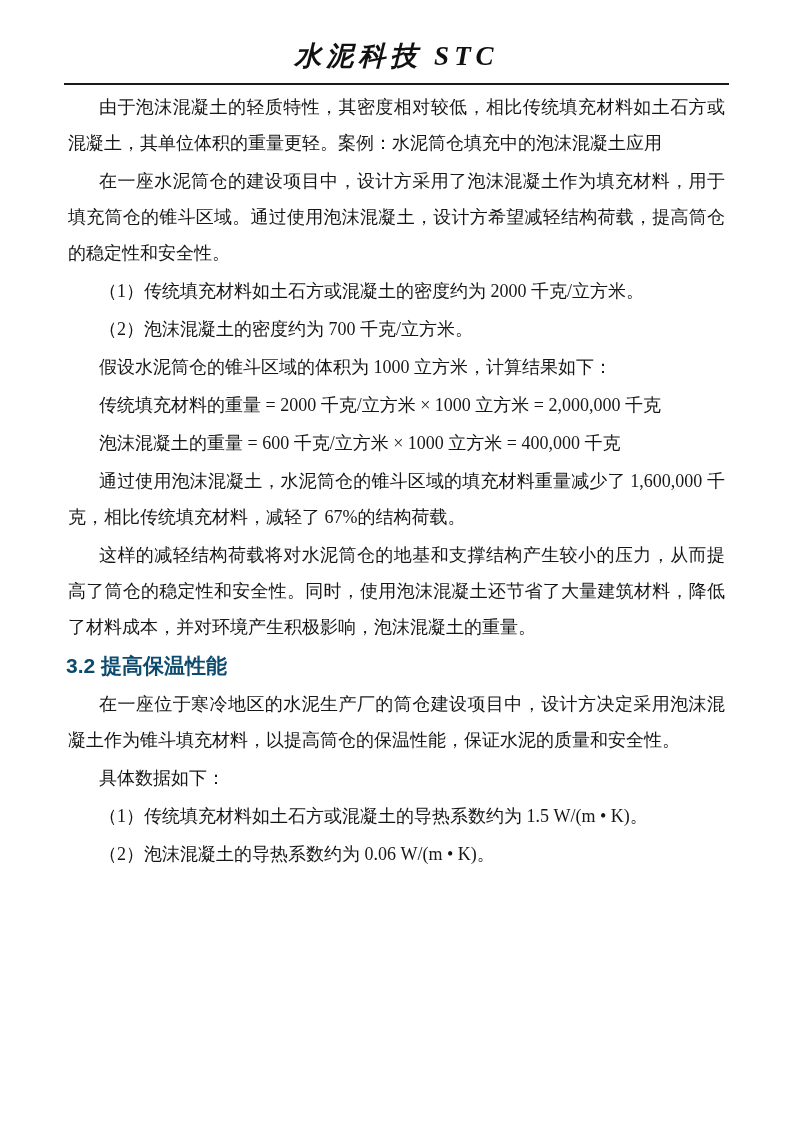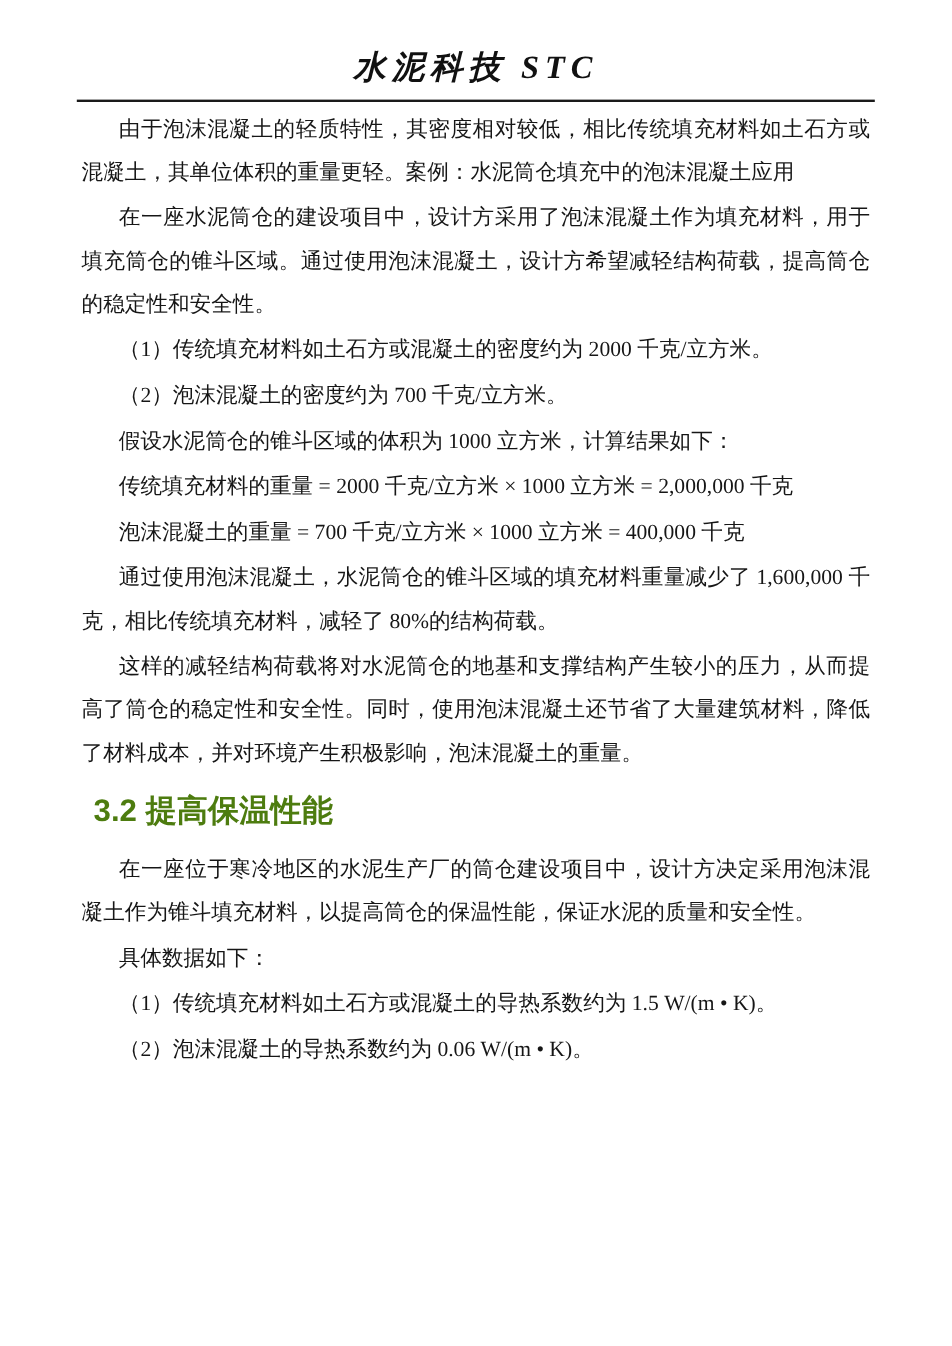--- a/index.html
+++ b/index.html
@@ -42,27 +42,27 @@
     font-size: 18px;
     line-height: 36px;
     text-align: justify;
     color: #161616;
   }
   .doc-body p {
     margin: 2px;
     text-indent: 31px;
   }
   .section-heading {
-    margin: 12px;
+    margin: 0;
     font-family: "Liberation Sans", "DejaVu Sans", sans-serif;
-    font-size: 26px;
+    font-size: 21px;
     font-weight: 700;
     line-height: 37px;
     text-indent: 0;
-    color: #4d7c0f;
+    color: #0c4a6e;
   }
   
   .page-footer {
     position: absolute;
     left: 64px;
     right: 64px;
     top: 1070px;
   }
   .footer-rule {
     display: block;
@@ -98,22 +98,22 @@
     <hr class="header-rule">
   </header>
 
   <main class="doc-body">
     <p>由于泡沫混凝土的轻质特性，其密度相对较低，相比传统填充材料如土石方或混凝土，其单位体积的重量更轻。案例：水泥筒仓填充中的泡沫混凝土应用</p>
     <p>在一座水泥筒仓的建设项目中，设计方采用了泡沫混凝土作为填充材料，用于填充筒仓的锥斗区域。通过使用泡沫混凝土，设计方希望减轻结构荷载，提高筒仓的稳定性和安全性。</p>
     <p>（1）传统填充材料如土石方或混凝土的密度约为 2000 千克/立方米。</p>
     <p>（2）泡沫混凝土的密度约为 700 千克/立方米。</p>
     <p>假设水泥筒仓的锥斗区域的体积为 1000 立方米，计算结果如下：</p>
     <p>传统填充材料的重量 = 2000 千克/立方米 × 1000 立方米 = 2,000,000 千克</p>
-    <p>泡沫混凝土的重量 = 700 千克/立方米 × 1000 立方米 = 400,000 千克</p>
-    <p>通过使用泡沫混凝土，水泥筒仓的锥斗区域的填充材料重量减少了 1,600,000 千克，相比传统填充材料，减轻了 80%的结构荷载。</p>
+    <p>泡沫混凝土的重量 = 600 千克/立方米 × 1000 立方米 = 400,000 千克</p>
+    <p>通过使用泡沫混凝土，水泥筒仓的锥斗区域的填充材料重量减少了 1,600,000 千克，相比传统填充材料，减轻了 67%的结构荷载。</p>
     <p>这样的减轻结构荷载将对水泥筒仓的地基和支撑结构产生较小的压力，从而提高了筒仓的稳定性和安全性。同时，使用泡沫混凝土还节省了大量建筑材料，降低了材料成本，并对环境产生积极影响，泡沫混凝土的重量。</p>
     <h2 class="section-heading">3.2 提高保温性能</h2>
     <p>在一座位于寒冷地区的水泥生产厂的筒仓建设项目中，设计方决定采用泡沫混凝土作为锥斗填充材料，以提高筒仓的保温性能，保证水泥的质量和安全性。</p>
     <p>具体数据如下：</p>
     <p>（1）传统填充材料如土石方或混凝土的导热系数约为 1.5 W/(m • K)。</p>
     <p>（2）泡沫混凝土的导热系数约为 0.06 W/(m • K)。</p>
   </main>
 
   <footer class="page-footer">
     <svg class="footer-rule" viewBox="0 0 660 10" preserveAspectRatio="none" aria-hidden="true">

